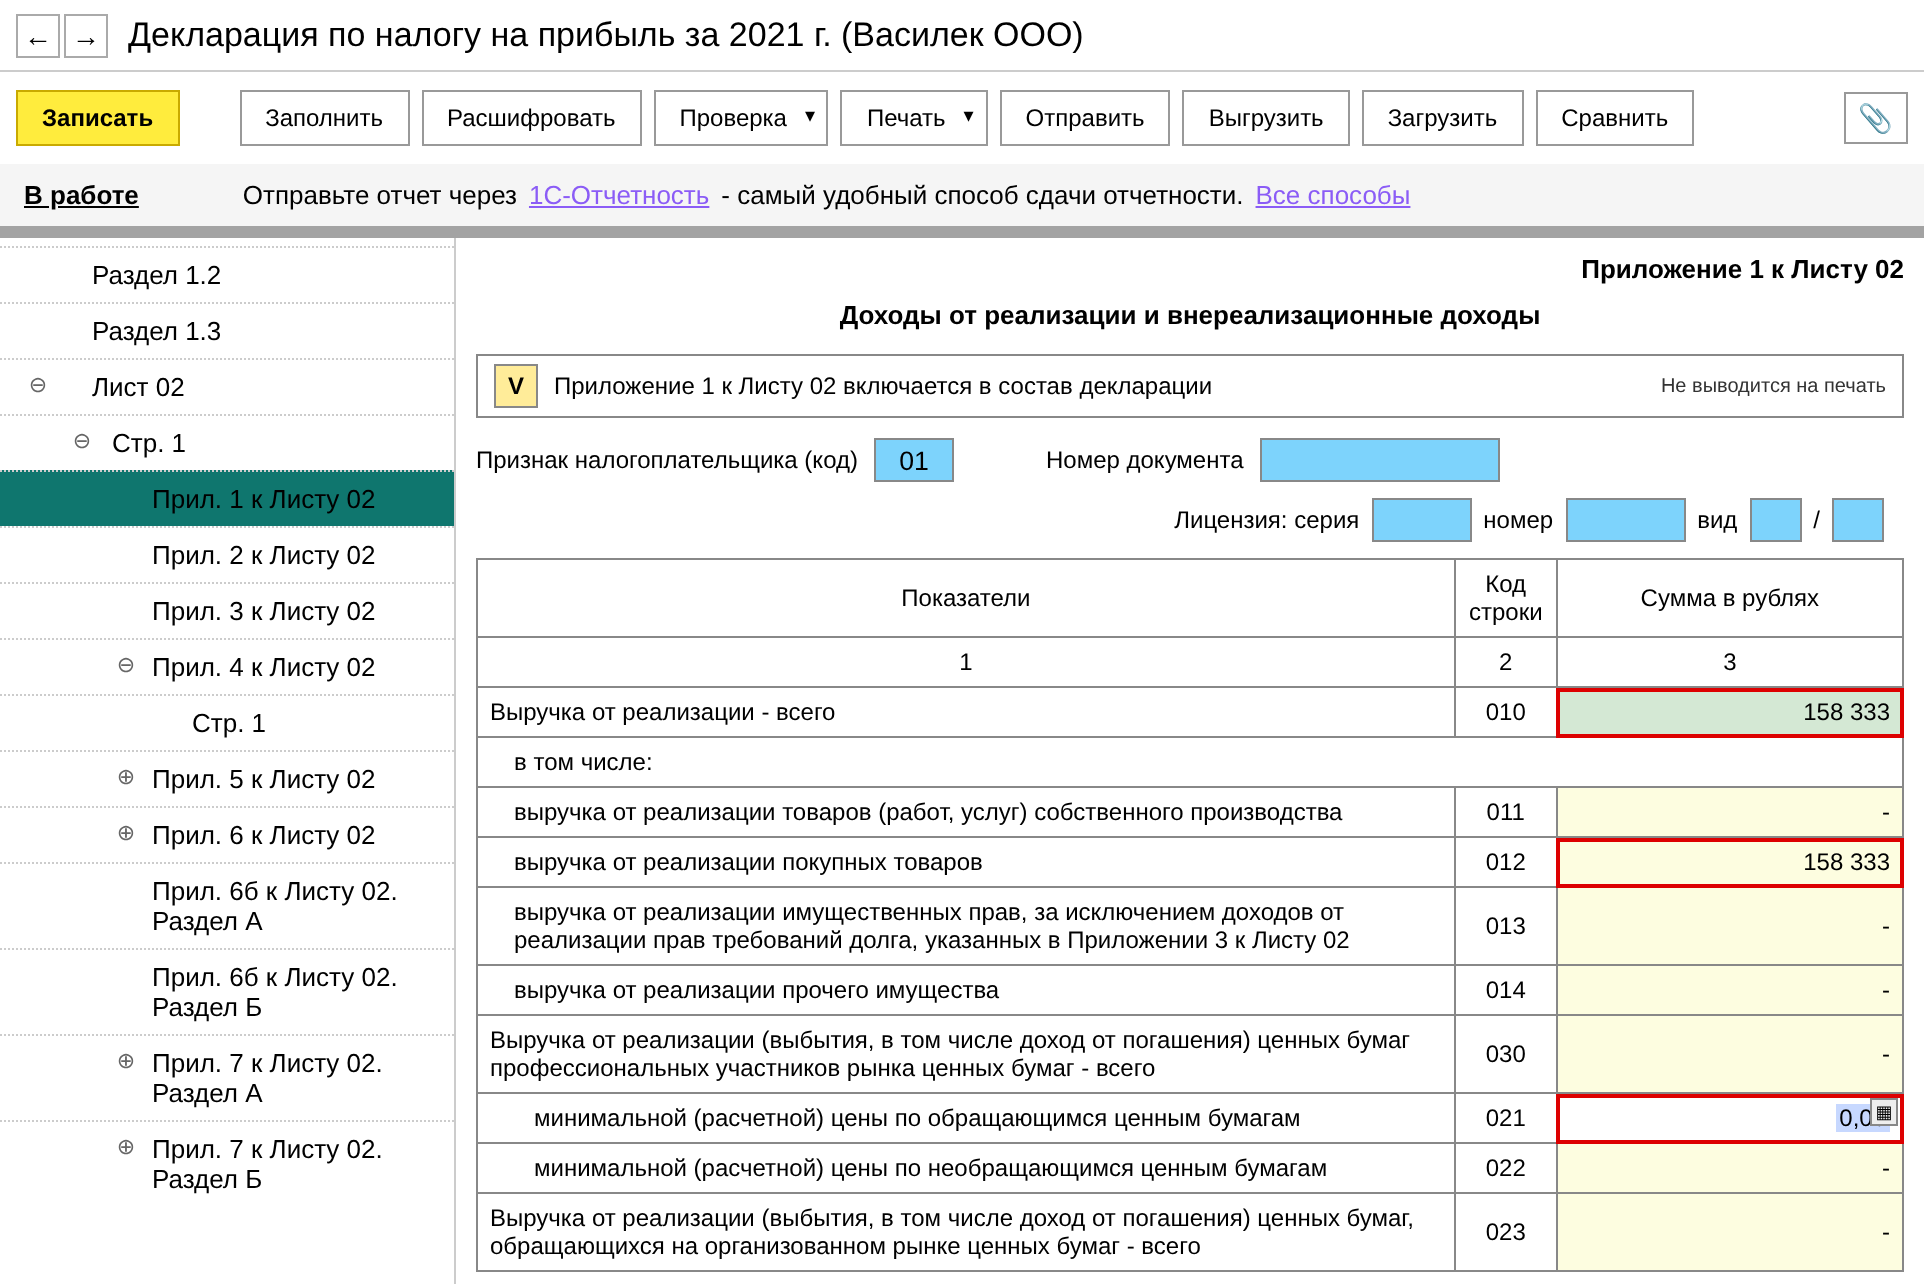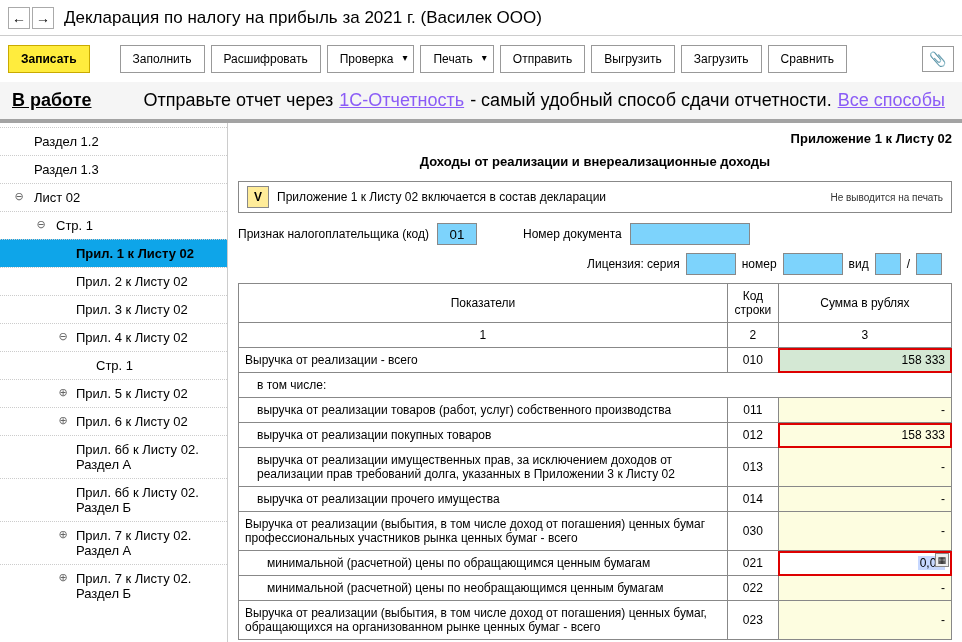--- a/index.html
+++ b/index.html
@@ -6,32 +6,32 @@
 body { font-family: Arial, sans-serif; font-size: 12px; background: #fff; color: #000; width: 962px; height: 642px; overflow: hidden; }
 .topbar { display: flex; align-items: center; padding: 4px 8px; border-bottom: 1px solid #ccc; height: 36px; }
 .nav-btn { width: 22px; height: 22px; border: 1px solid #aaa; background: #fff; margin-right: 2px; display: flex; align-items: center; justify-content: center; cursor: pointer; font-size: 14px; }
 .title { font-size: 17px; margin-left: 8px; }
 .toolbar { display: flex; align-items: center; padding: 6px 8px; gap: 6px; height: 46px; }
 .btn { border: 1px solid #999; background: #fff; padding: 6px 12px; cursor: pointer; font-size: 12px; }
 .btn-yellow { background: #ffec3d; border: 1px solid #c9aa00; font-weight: bold; }
 .btn-drop { padding-right: 20px; position: relative; }
 .btn-drop::after { content: "▾"; position: absolute; right: 6px; font-size: 10px; }
 .btn-attach { width: 32px; font-size: 14px; padding: 4px; }
-.infobar { background: #f5f5f5; padding: 8px 12px; border-bottom: 4px solid #a3a3a3; display: flex; align-items: center; gap: 6px; font-size: 18px; }
+.infobar { background: #f5f5f5; padding: 8px 12px; border-bottom: 6px solid #a3a3a3; display: flex; align-items: center; gap: 6px; font-size: 13px; }
 .infobar a { color: #8b5cf6; text-decoration: underline; cursor: pointer; }
 .status-label { font-weight: bold; text-decoration: underline; }
 .spacer { width: 40px; }
 .main { display: flex; height: 525px; }
 .sidebar { width: 228px; border-right: 1px solid #ccc; overflow-y: auto; padding: 4px 0; }
 .tree-item { padding: 6px 8px 6px 30px; cursor: pointer; position: relative; font-size: 13px; }
-.tree-item.l1 { padding-left: 34px; }
+.tree-item.l1 { padding-left: 46px; }
 .tree-item.l2 { padding-left: 56px; }
 .tree-item.l3 { padding-left: 76px; }
 .tree-item.l4 { padding-left: 96px; }
-.tree-item.selected { background: #0ea5e9; font-weight: bold; }
+.tree-item.selected { background: #0f766e; }
 .tree-toggle { position: absolute; left: 12px; width: 14px; text-align: center; font-size: 11px; color: #666; }
 .tree-item.l2 .tree-toggle { left: 34px; }
 .tree-item.l3 .tree-toggle { left: 56px; }
 .tree-sep { border-top: 1px dotted #ccc; }
 .content { flex: 1; overflow-y: auto; padding: 8px 10px; }
 .hdr-right { text-align: right; font-weight: bold; font-size: 13px; margin-bottom: 8px; }
 .hdr-center { text-align: center; font-weight: bold; font-size: 13px; margin-bottom: 12px; }
 .checkbox-row { border: 1px solid #888; display: flex; align-items: center; padding: 4px 8px; margin-bottom: 10px; }
 .chk-box { width: 22px; height: 22px; border: 1px solid #888; background: #ffec99; display: flex; align-items: center; justify-content: center; font-weight: bold; margin-right: 8px; }
 .chk-label { flex: 1; }

